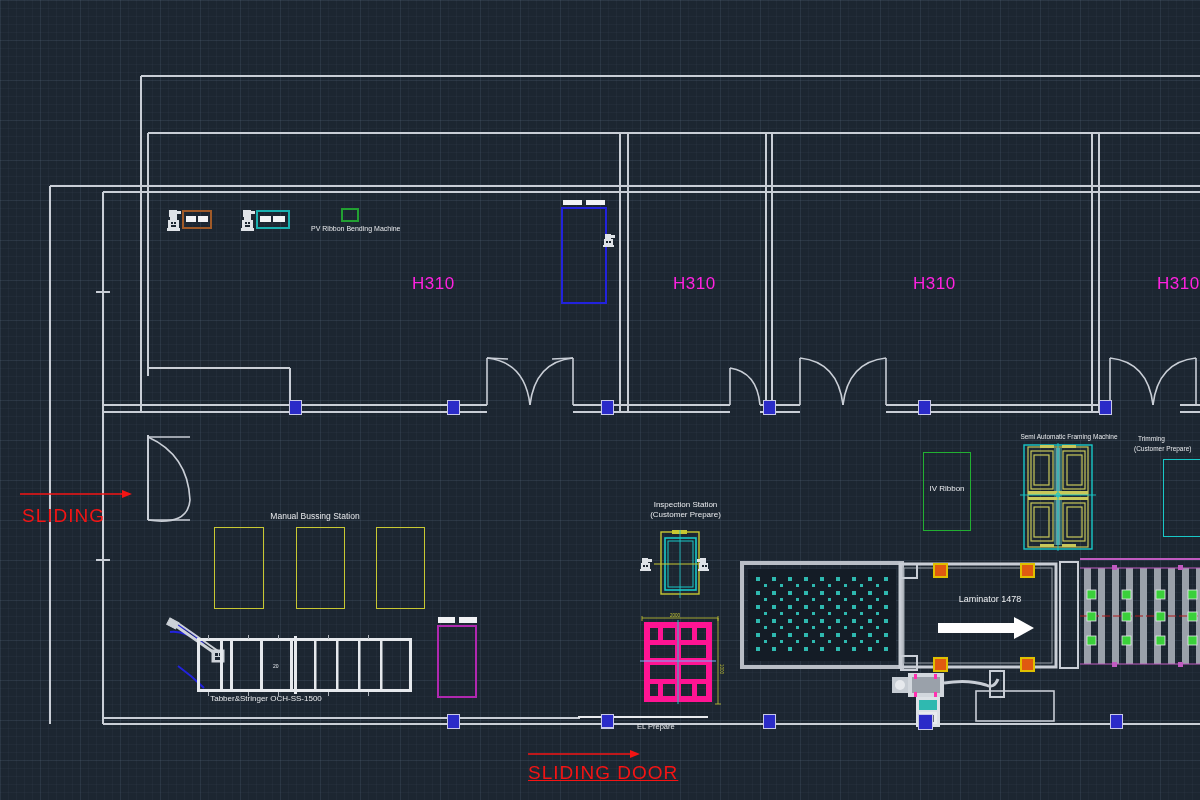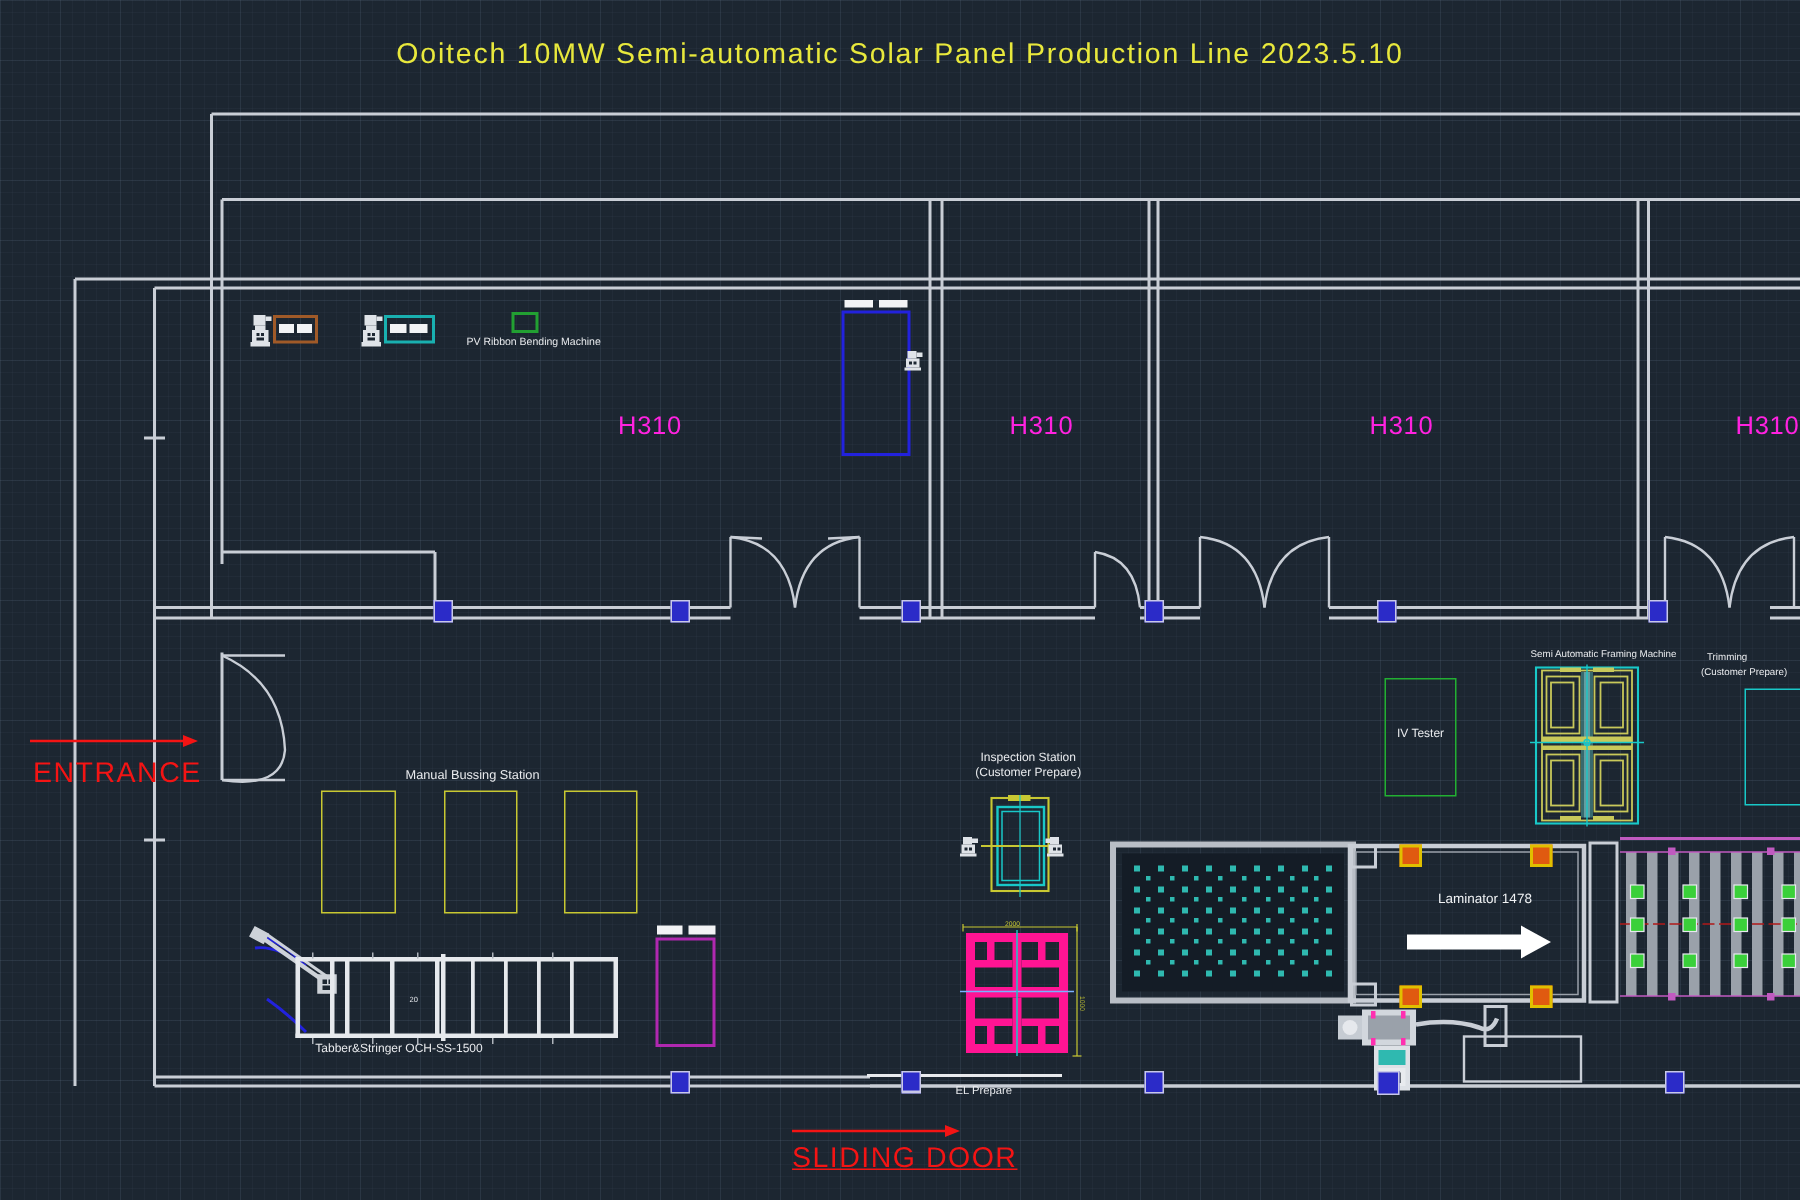--- a/index.html
+++ b/index.html
@@ -58,21 +58,20 @@
   svg{position:absolute;overflow:visible;}
 </style>
 </head>
 <body>
 
 <div id="stage">
 
   <div class="grid"></div>
   <div class="grid2"></div>
 
-  <div class="title">Ooitech 10MW Semi-automatic Solar Panel Production Line 2023.5.10</div>
 
   <svg width="1200" height="800" style="left:0;top:0;">
     <g stroke="#c9ced6" fill="none" stroke-width="2">
 
       <path d="M141,76 L1200,76"></path>
 
       <path d="M148,133 L1200,133"></path>
 
       <path d="M50,186 L1200,186"></path>
       <path d="M103,192 L1200,192"></path>
@@ -216,21 +215,21 @@
     <g fill="#1c2631">
         <rect x="3" y="9" width="2" height="2"></rect>
         <rect x="6" y="9" width="2" height="2"></rect>
       </g>
   </svg>
 
   <svg width="115" height="16" style="left:20px;top:486px;">
     <line x1="0" y1="8" x2="104" y2="8" stroke="#f41414" stroke-width="1.6"></line>
     <polygon points="112,8 102,4 102,12" fill="#f41414"></polygon>
   </svg>
-  <div class="red-text" style="left:22px;top:505px;">ENTRANCE</div>
+  <div class="red-text" style="left:22px;top:505px;">SLIDING</div>
 
   <svg width="115" height="16" style="left:528px;top:746px;">
     <line x1="0" y1="8" x2="104" y2="8" stroke="#f41414" stroke-width="1.6"></line>
     <polygon points="112,8 102,4 102,12" fill="#f41414"></polygon>
   </svg>
   <div class="red-text" style="left:528px;top:762px;text-decoration:underline;">SLIDING DOOR</div>
 
   <div class="mlabel2" style="left:637px;top:722px;width:70px;text-align:left;">EL Prepare</div>
   <div class="wallThin" style="left:578px;top:716px;width:130px;height:1.5px;background:#e8eaed;"></div>
   <div class="colmark" style="left:601px;top:714px;width:11px;height:12px;"></div>
@@ -363,21 +362,21 @@
 
     <g stroke="#7ab0ff" stroke-width="1.1">
       <line x1="6" y1="49" x2="82" y2="49"></line>
     </g>
     <g stroke="#19c8c8" stroke-width="1">
       <line x1="44" y1="8" x2="44" y2="92"></line>
     </g>
   </svg>
 
   <div class="box" style="left:923px;top:452px;width:48px;height:79px;border:1.8px solid #22b032;"></div>
-  <div class="mlabel2" style="left:925px;top:484px;width:44px;font-size:8px;">IV Tester</div>
+  <div class="mlabel2" style="left:925px;top:484px;width:44px;font-size:8px;">IV Ribbon</div>
 
   <div class="mlabel" style="left:1013px;top:432px;width:112px;font-size:6.5px;">Semi Automatic  Framing  Machine</div>
   <svg width="110" height="110" style="left:1020px;top:443px;">
     <rect x="4" y="2" width="68" height="104" fill="none" stroke="#19c8c8" stroke-width="1.4"></rect>
     <rect x="8" y="4" width="60" height="100" fill="none" stroke="#c8c85a" stroke-width="1.2"></rect>
 
     <g fill="none" stroke="#c8c85a" stroke-width="1.2">
       <rect x="11" y="8" width="22" height="38"></rect>
       <rect x="43" y="8" width="22" height="38"></rect>
       <rect x="11" y="60" width="22" height="38"></rect>

